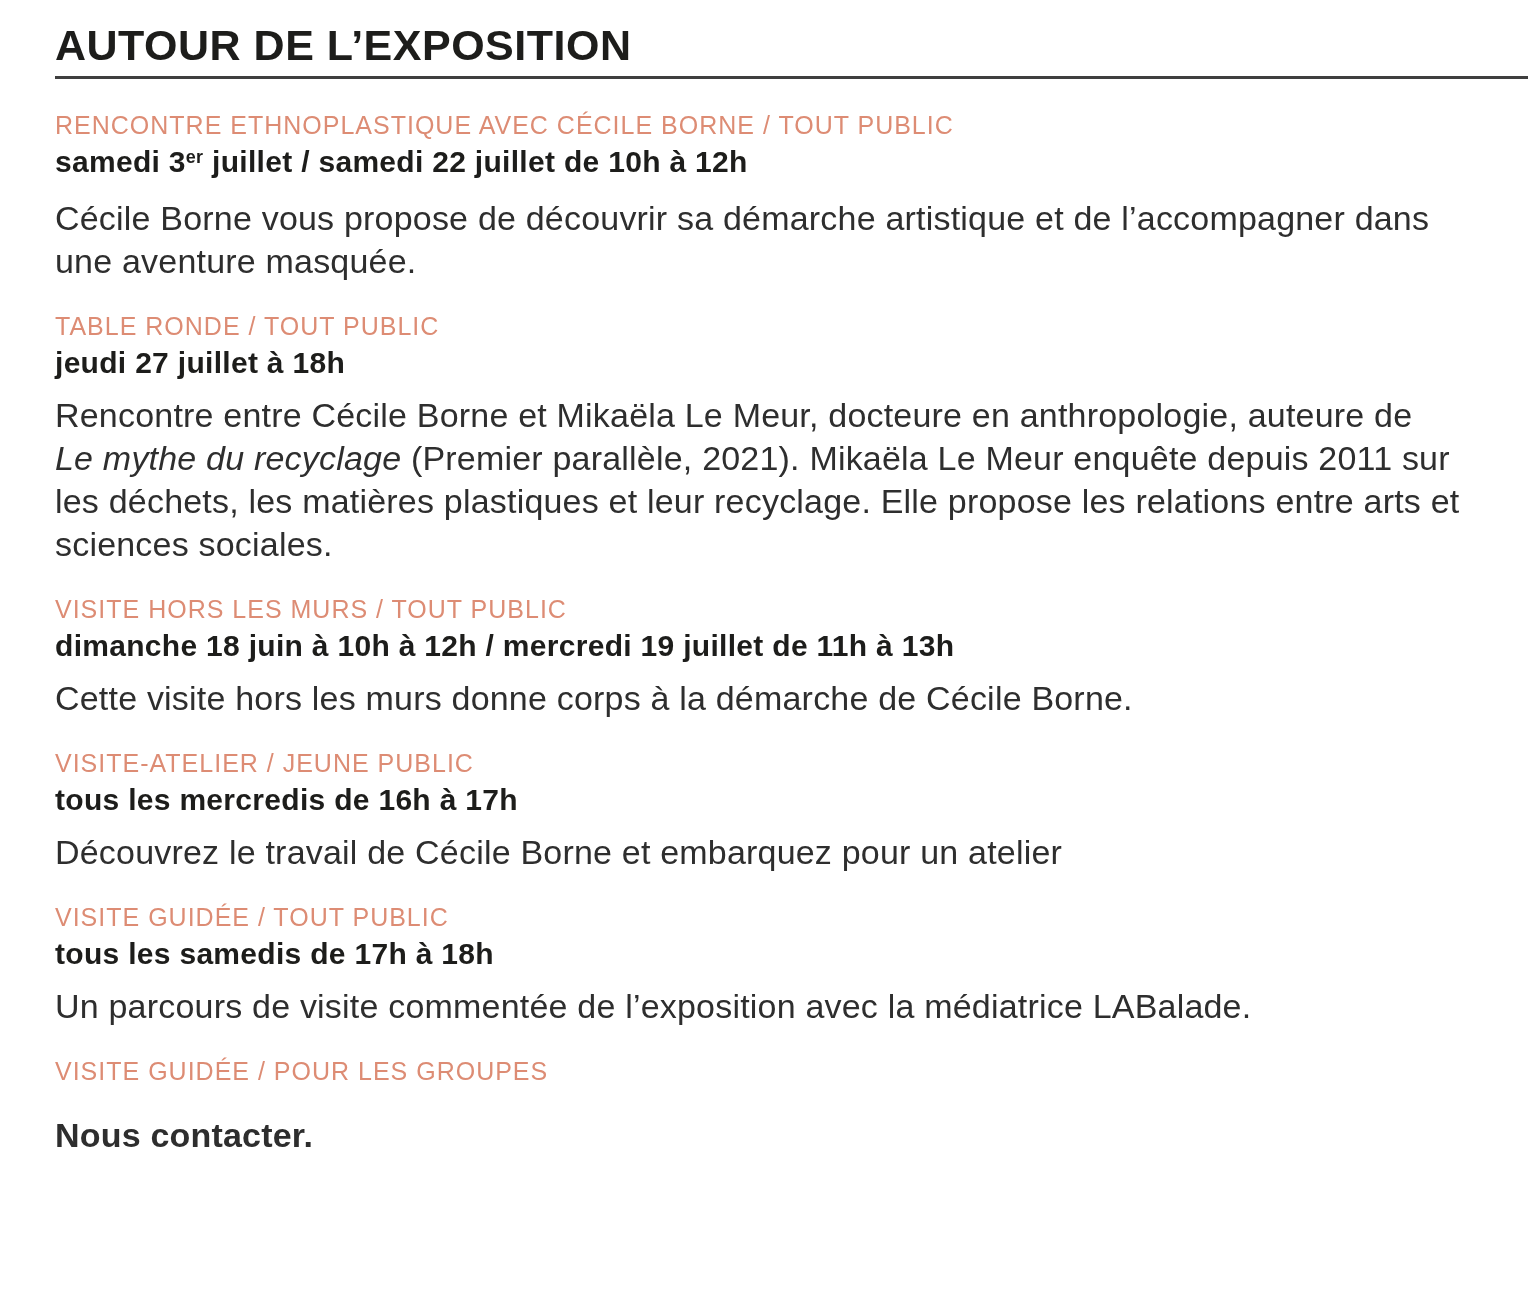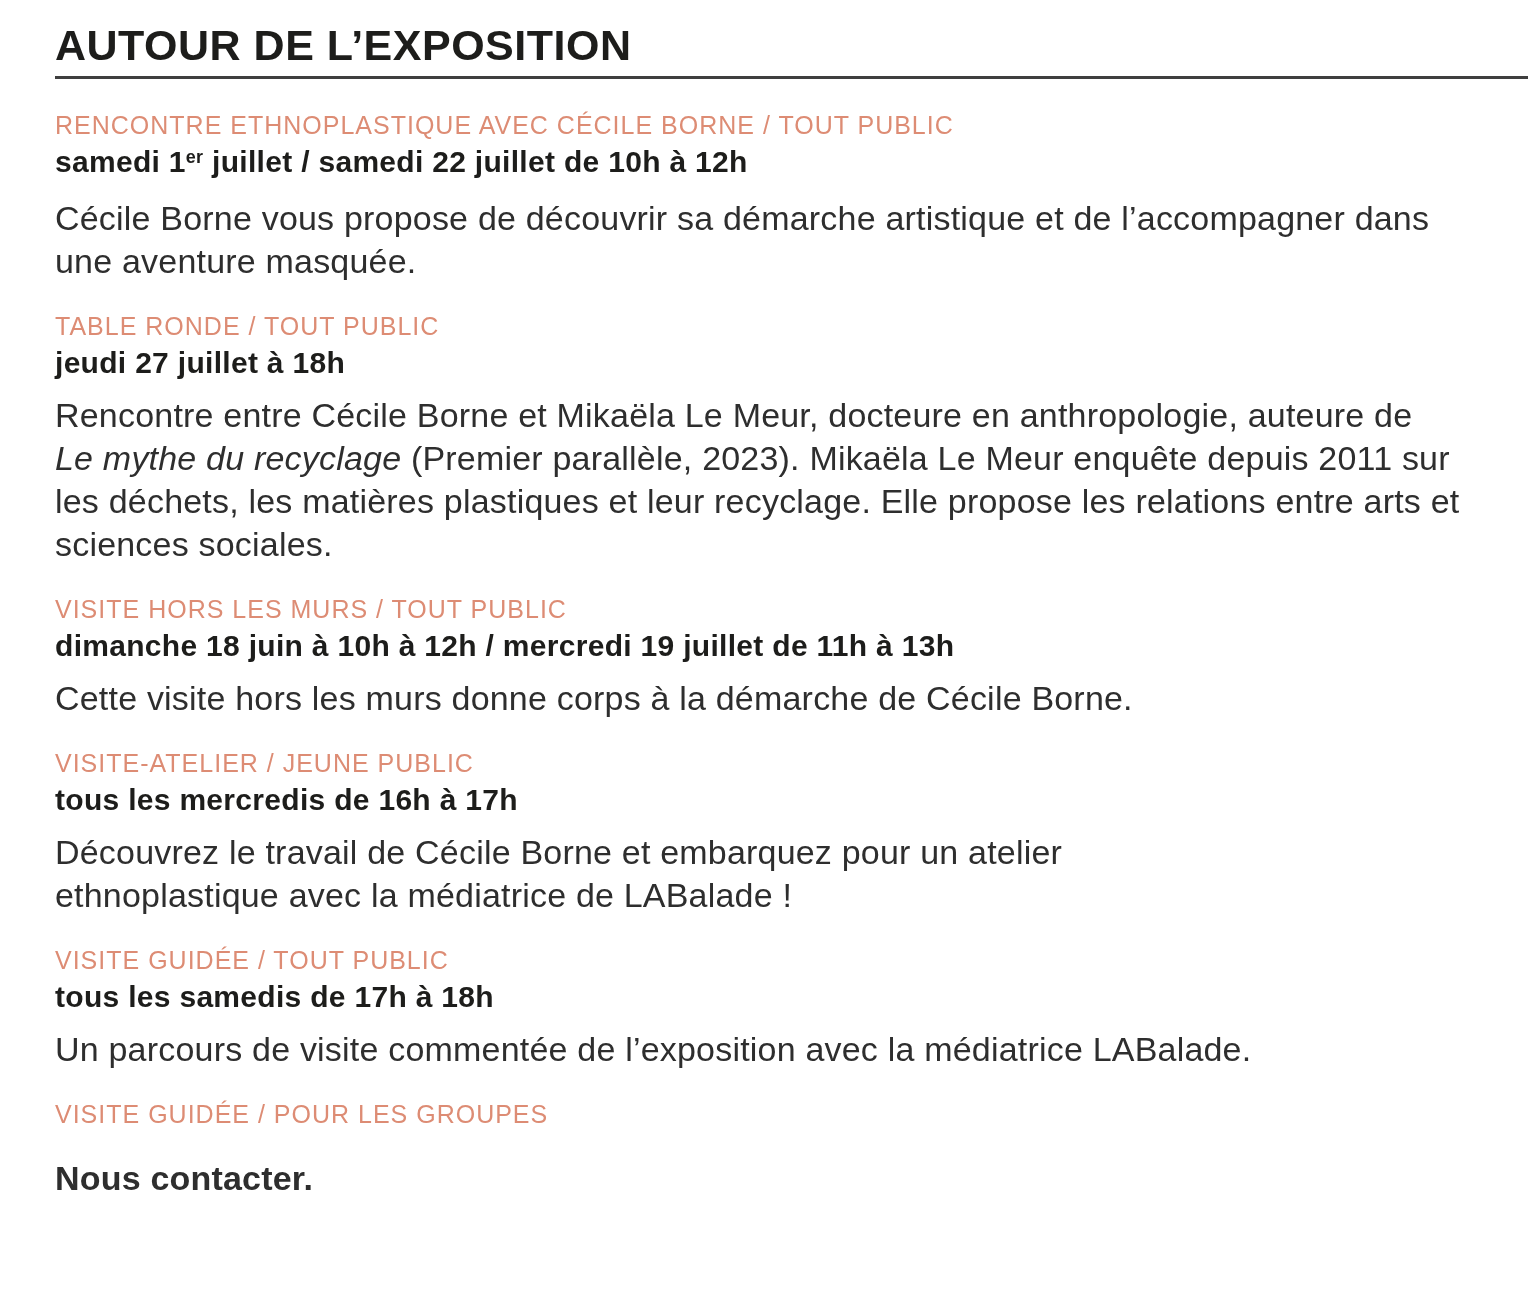--- a/index.html
+++ b/index.html
@@ -68,52 +68,51 @@
 </style>
 </head>
 <body>
 
 <div class="page">
   <h1 class="page-title">AUTOUR DE L’EXPOSITION</h1>
   <hr class="title-rule">
   <div id="sections">
   <section class="event">
     <h2 class="event-heading">RENCONTRE ETHNOPLASTIQUE AVEC CÉCILE BORNE / TOUT PUBLIC</h2>
-    <p class="event-date"><span>samedi 1</span><sup>er</sup><span> juillet / samedi 22 juillet de 10h à 12h</span></p>
+    <p class="event-date"><span>samedi 3</span><sup>er</sup><span> juillet / samedi 22 juillet de 10h à 12h</span></p>
     <p class="event-body">
           <span class="line"><span>Cécile Borne vous propose de découvrir sa démarche artistique et de l’accompagner dans</span></span>
           <span class="line"><span>une aventure masquée.</span></span>
         </p>
   </section>
 
   <section class="event">
     <h2 class="event-heading">TABLE RONDE / TOUT PUBLIC</h2>
     <p class="event-date"><span>jeudi 27 juillet à 18h</span></p>
     <p class="event-body">
           <span class="line"><span>Rencontre entre Cécile Borne et Mikaëla Le Meur, docteure en anthropologie, auteure de</span></span>
-          <span class="line"><em>Le mythe du recyclage</em><span> (Premier parallèle, 2023). Mikaëla Le Meur enquête depuis 2011 sur</span></span>
+          <span class="line"><em>Le mythe du recyclage</em><span> (Premier parallèle, 2021). Mikaëla Le Meur enquête depuis 2011 sur</span></span>
           <span class="line"><span>les déchets, les matières plastiques et leur recyclage. Elle propose les relations entre arts et</span></span>
           <span class="line"><span>sciences sociales.</span></span>
         </p>
   </section>
 
   <section class="event">
     <h2 class="event-heading">VISITE HORS LES MURS / TOUT PUBLIC</h2>
     <p class="event-date"><span>dimanche 18 juin à 10h à 12h / mercredi 19 juillet de 11h à 13h</span></p>
     <p class="event-body">
           <span class="line"><span>Cette visite hors les murs donne corps à la démarche de Cécile Borne.</span></span>
         </p>
   </section>
 
   <section class="event">
     <h2 class="event-heading">VISITE-ATELIER / JEUNE PUBLIC</h2>
     <p class="event-date"><span>tous les mercredis de 16h à 17h</span></p>
     <p class="event-body">
           <span class="line"><span>Découvrez le travail de Cécile Borne et embarquez pour un atelier</span></span>
-          <span class="line"><span>ethnoplastique avec la médiatrice de LABalade !</span></span>
         </p>
   </section>
 
   <section class="event">
     <h2 class="event-heading">VISITE GUIDÉE / TOUT PUBLIC</h2>
     <p class="event-date"><span>tous les samedis de 17h à 18h</span></p>
     <p class="event-body">
           <span class="line"><span>Un parcours de visite commentée de l’exposition avec la médiatrice LABalade.</span></span>
         </p>
   </section>

